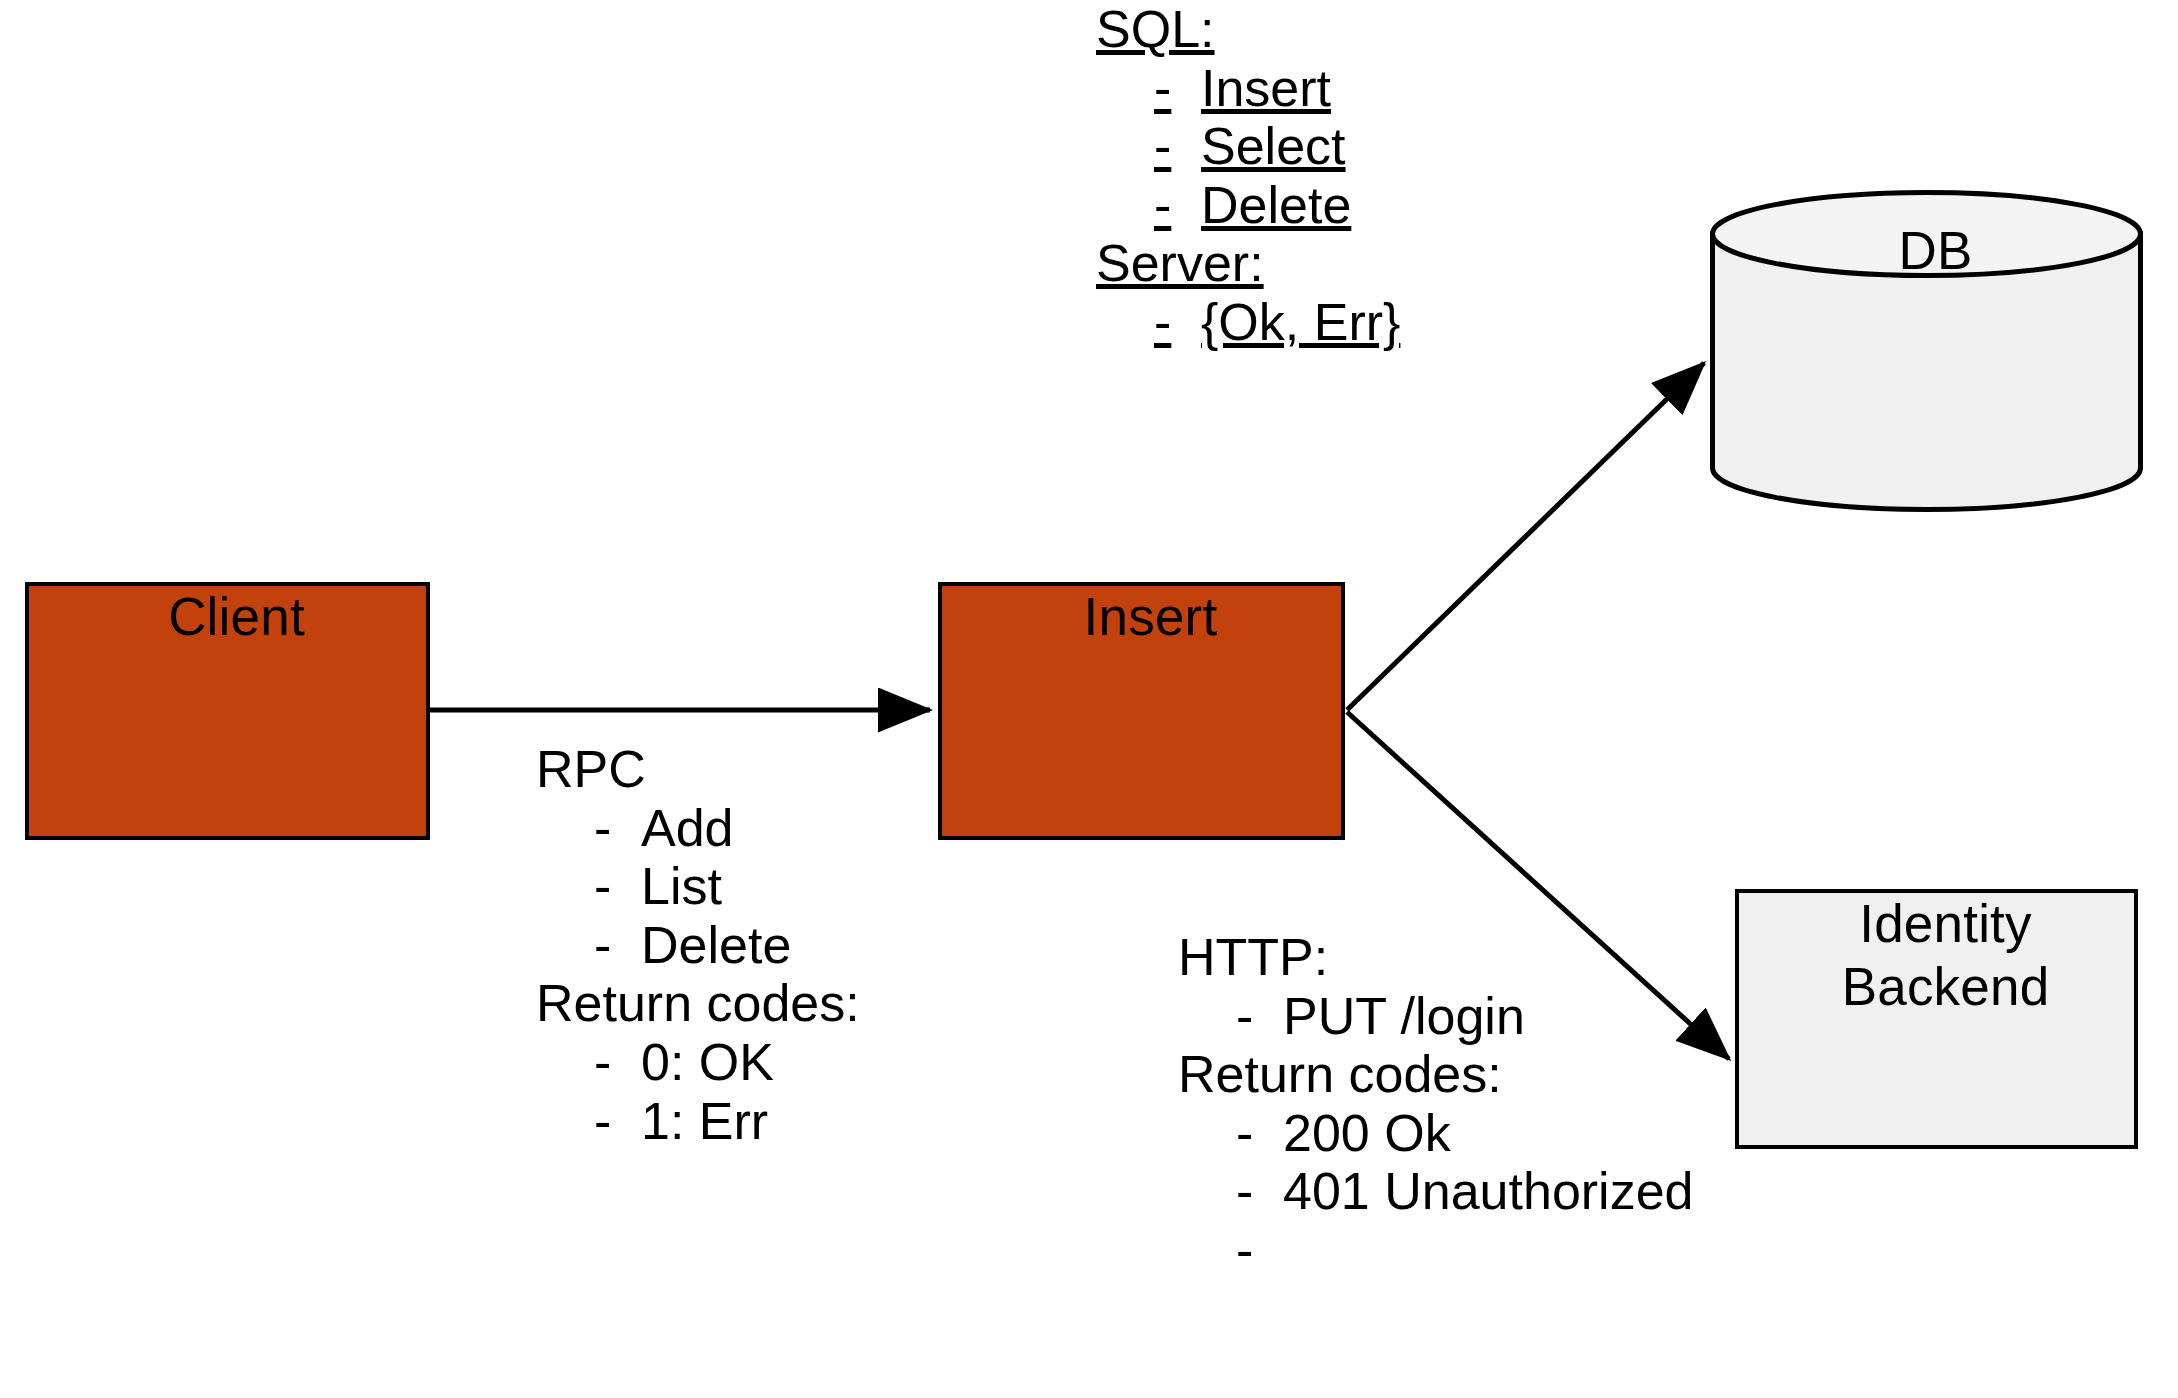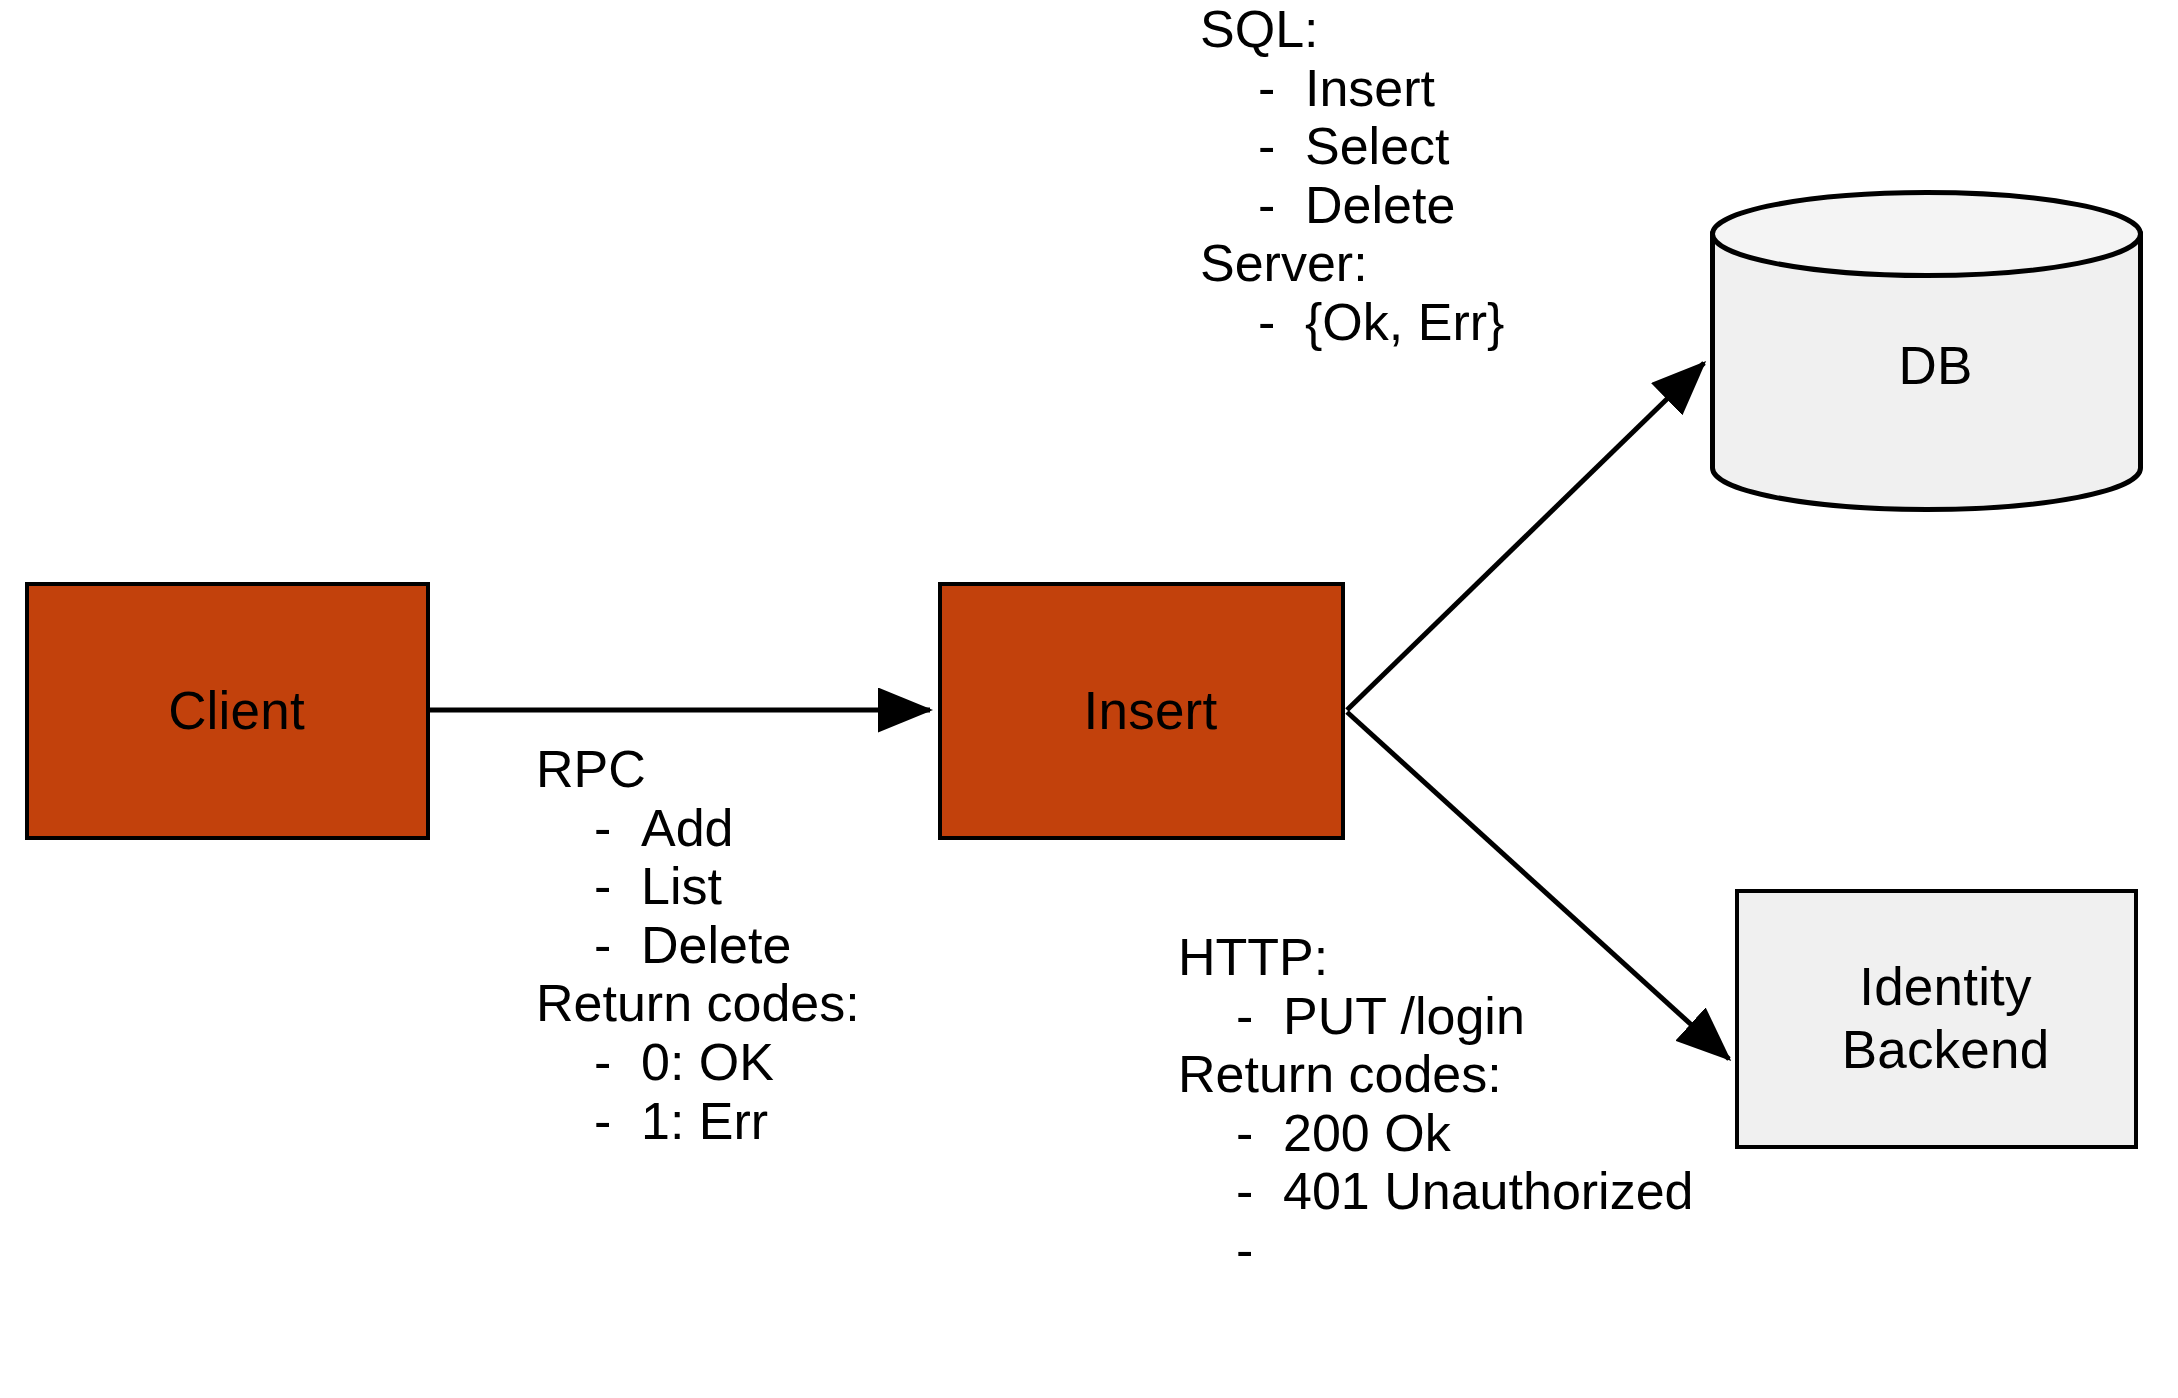--- a/index.html
+++ b/index.html
@@ -16,21 +16,20 @@
     font-family: "Liberation Sans", sans-serif;
     color: #000000;
     overflow: hidden;
   }
 
   
   .node {
     position: absolute;
     box-sizing: border-box;
     display: flex;
-    align-items: center;
     justify-content: center;
     text-align: center;
     line-height: 1.18;
     padding-left: 18px;
   }
   .node-label {
     font-size: 53px;
     letter-spacing: 0.2px;
   }
 
@@ -100,21 +99,21 @@
   .anno-bullet {
     width: 105px;
     flex: 0 0 105px;
     padding-left: 58px;
     box-sizing: border-box;
   }
   .anno-text {
     flex: 0 0 auto;
   }
 
-  #anno-sql  { left: 1200px; top: 2px; }
+  #anno-sql  { left: 1096px; top: 2px; text-decoration: underline; }
   #anno-rpc  { left: 488px;  top: 742px; margin-left: 48px; }
   #anno-http { left: 1178px; top: 930px; }
 </style>
 </head>
 <body>
 
 <div id="canvas">
 
   <svg id="arrow-layer" viewBox="0 0 2178 1398" xmlns="http://www.w3.org/2000/svg">
     <defs>

